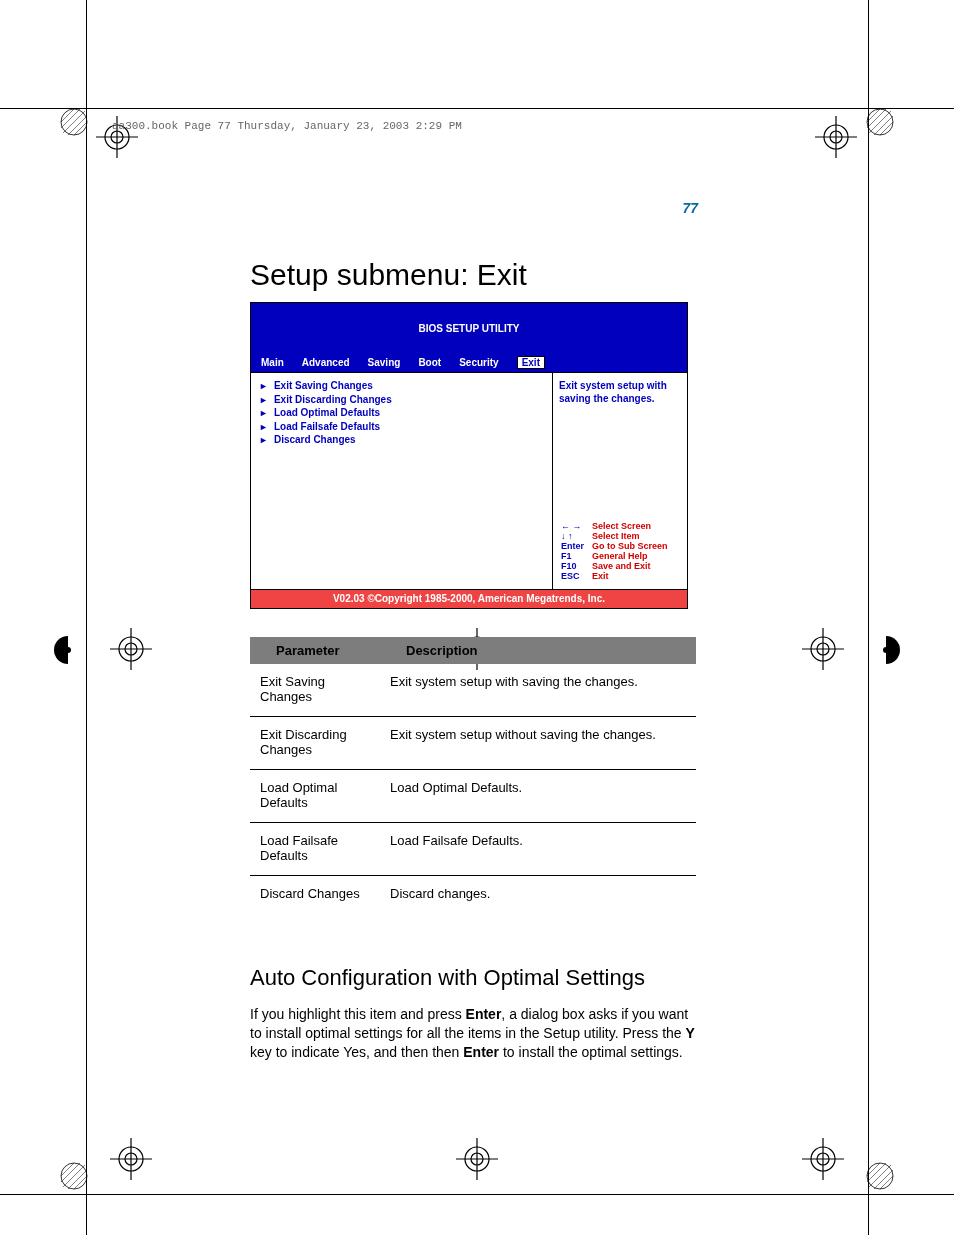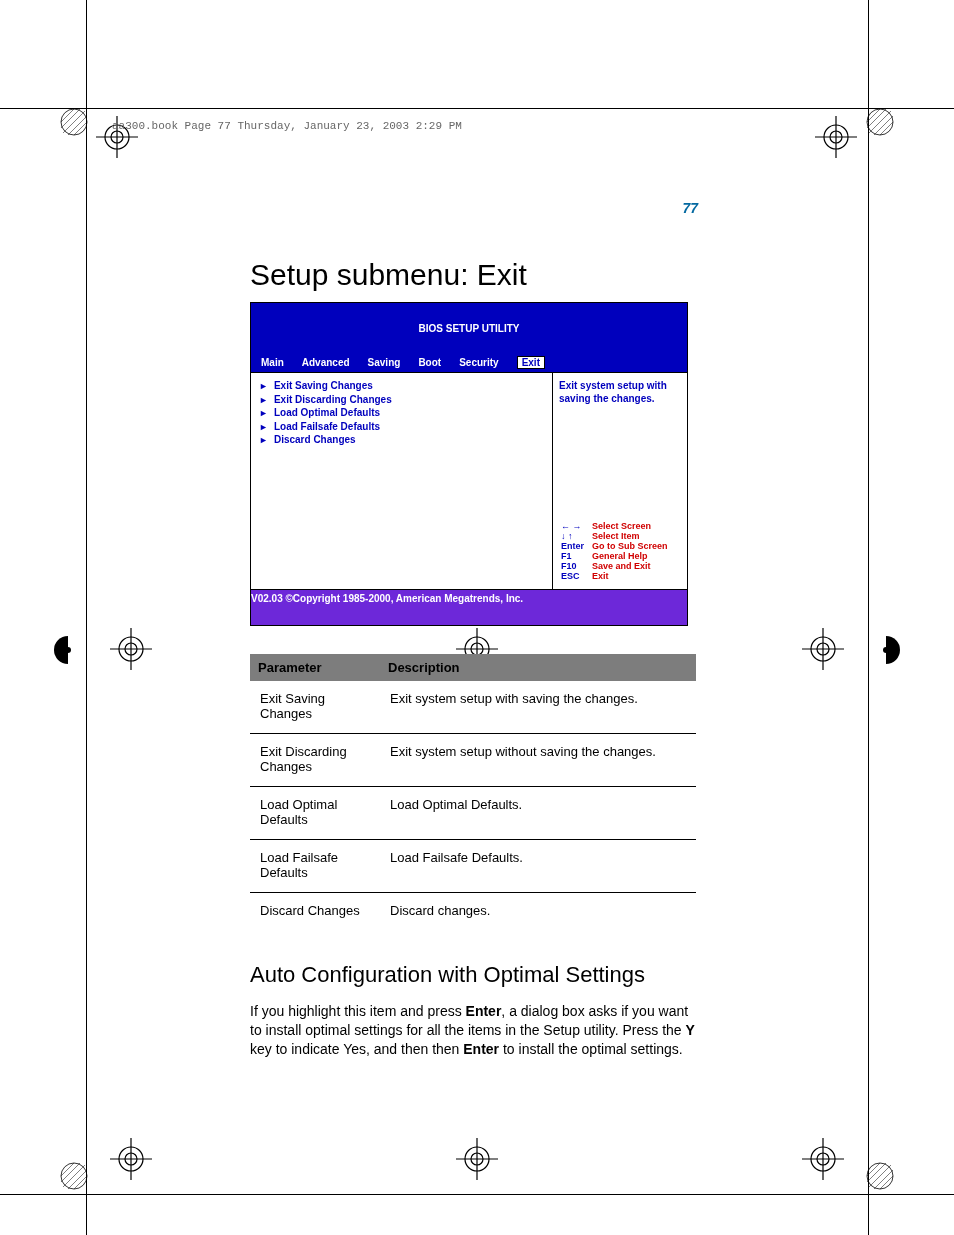--- a/index.html
+++ b/index.html
@@ -115,54 +115,54 @@
   .bios .right .keys {
     padding: 4px 6px 8px 6px;
     font-size: 9px;
     color: #0000bd;
     font-weight: bold;
   }
   .bios .right .keys table { border-collapse: collapse; }
   .bios .right .keys td { padding: 0 2px; vertical-align: top; }
   .bios .right .keys .lab { color: #d00000; padding-left: 6px; }
   .bios .footer {
-    background: #6d28d9;
+    background: #ef4444;
     color: #fff;
-    text-align: left;
-    font-size: 10px;
-    font-weight: bold;
-    padding: 3px 0 21px 0;
+    text-align: center;
+    font-size: 10px;
+    font-weight: bold;
+    padding: 3px 0 4px 0;
   }
 
   .ptable {
     width: 446px;
     margin-top: 28px;
     font-size: 13px;
     border-collapse: collapse;
   }
   .ptable th {
     background: #7d7d7d;
     color: #000;
     font-weight: bold;
     text-align: left;
-    padding: 6px 8px;
+    padding: 6px 26px;
     font-size: 13px;
   }
   .ptable td {
     padding: 10px 10px 12px 10px;
     border-bottom: 1px solid #000;
     vertical-align: top;
     font-size: 13px;
   }
   .ptable td.p { width: 130px; }
 
   .h2 {
     font-weight: 300;
     font-size: 22px;
-    margin-top: 32px;
+    margin-top: 52px;
     margin-bottom: 14px;
   }
   .para {
     font-size: 14px;
     line-height: 1.35;
     width: 448px;
   }
   .para b { font-weight: bold; }
 </style>
 </head>

